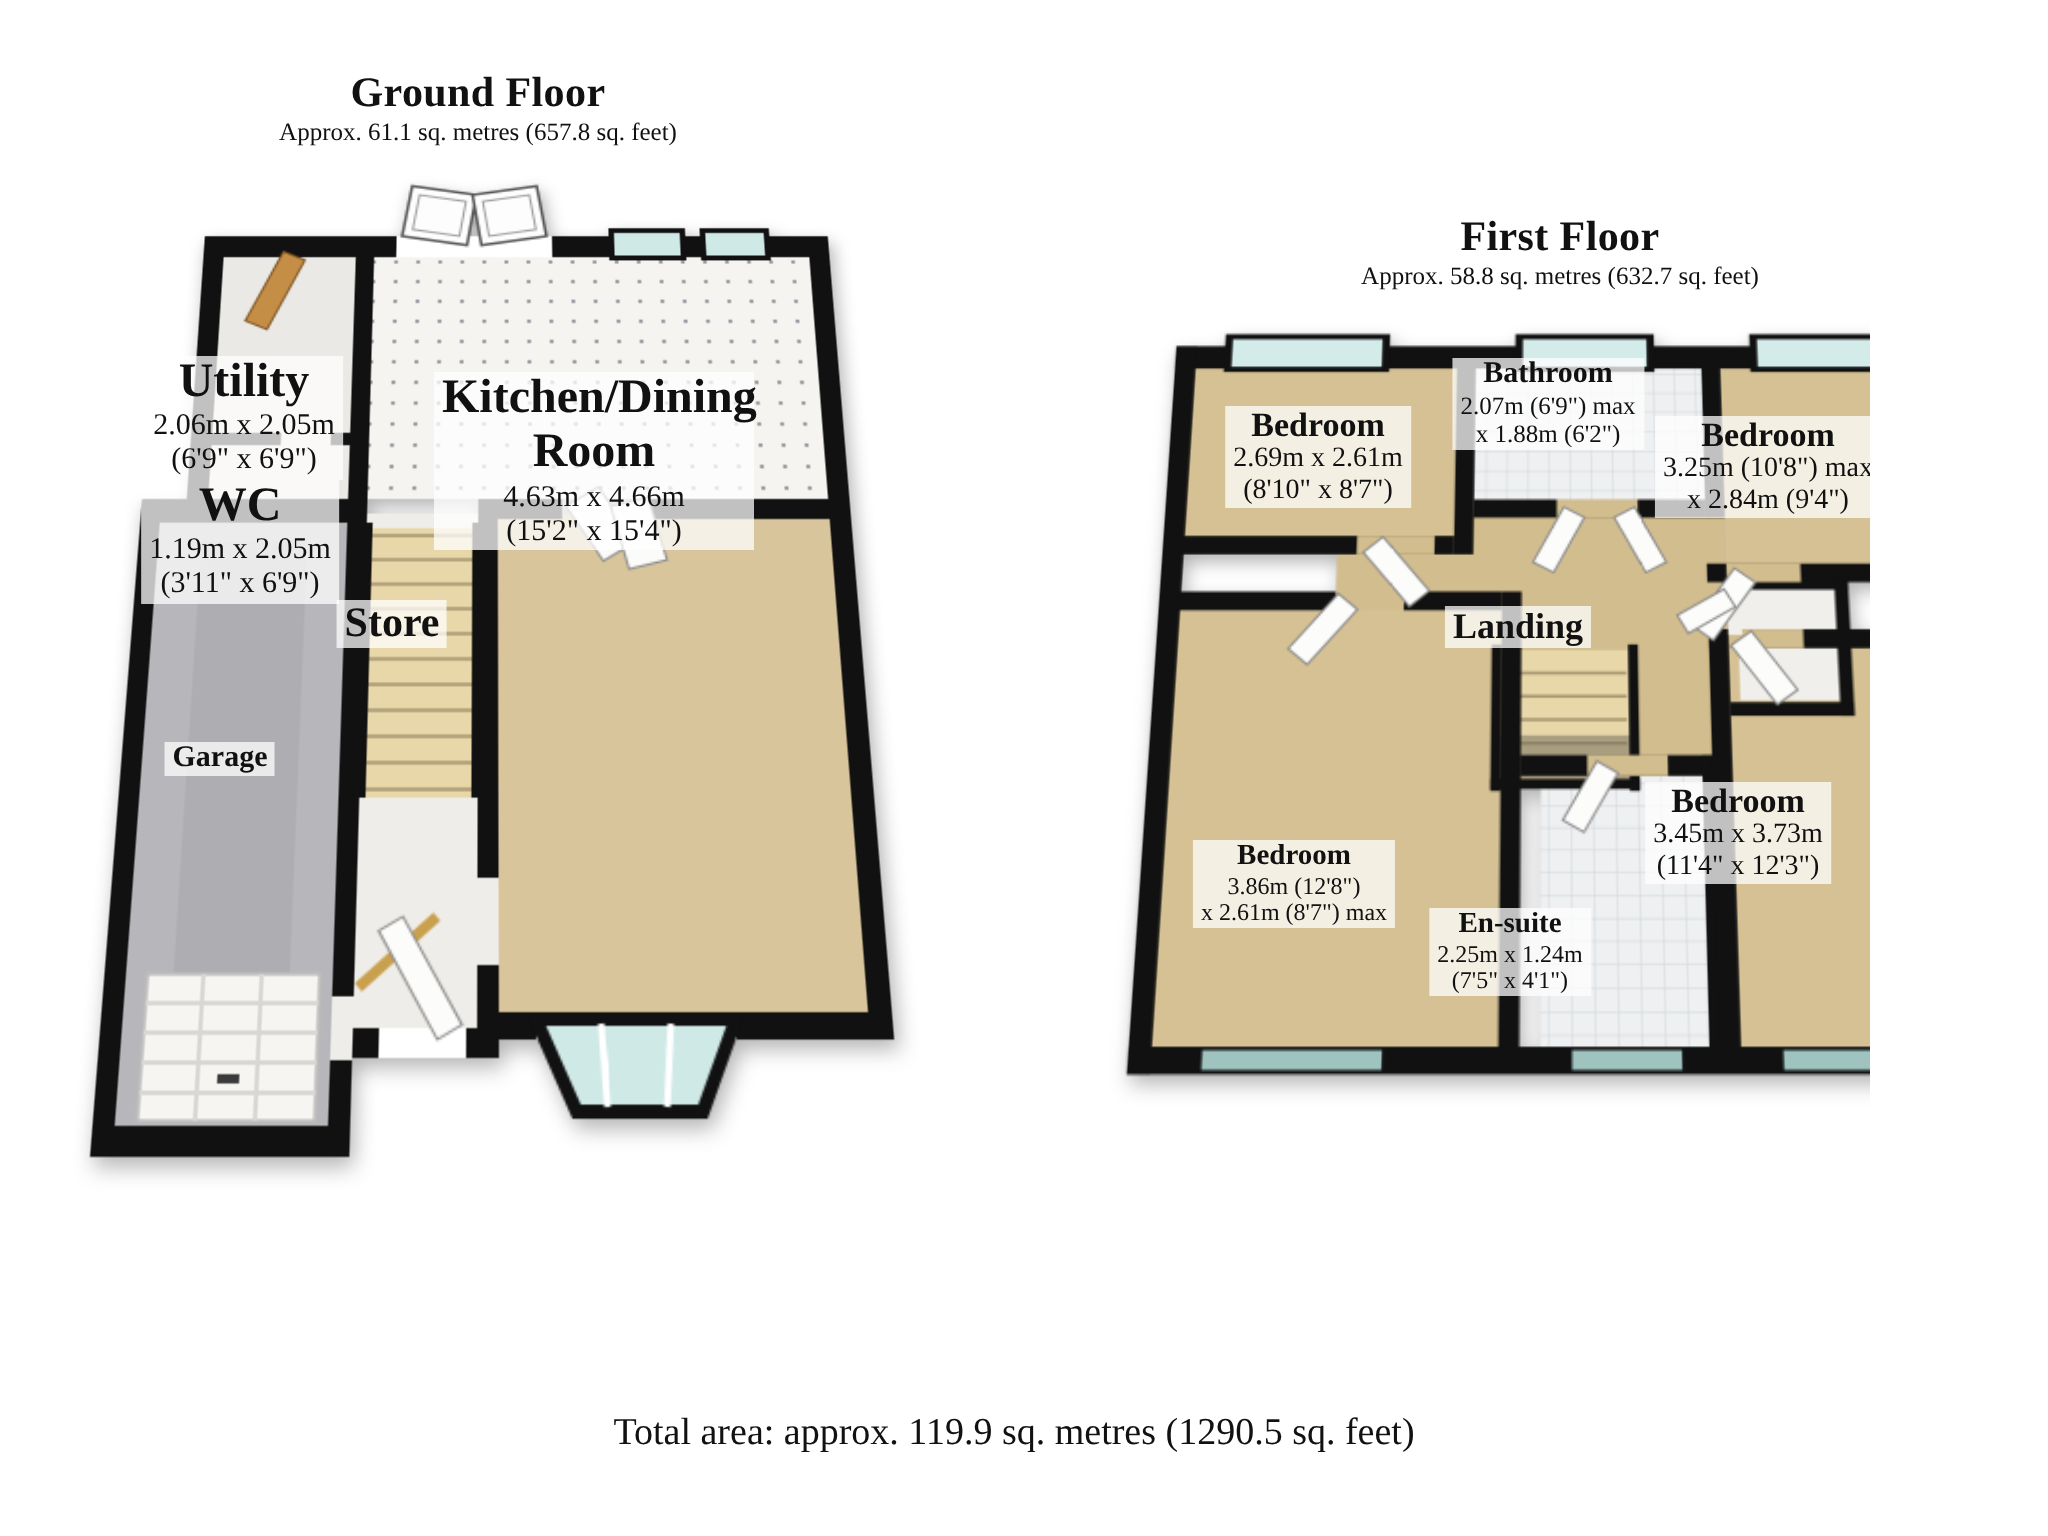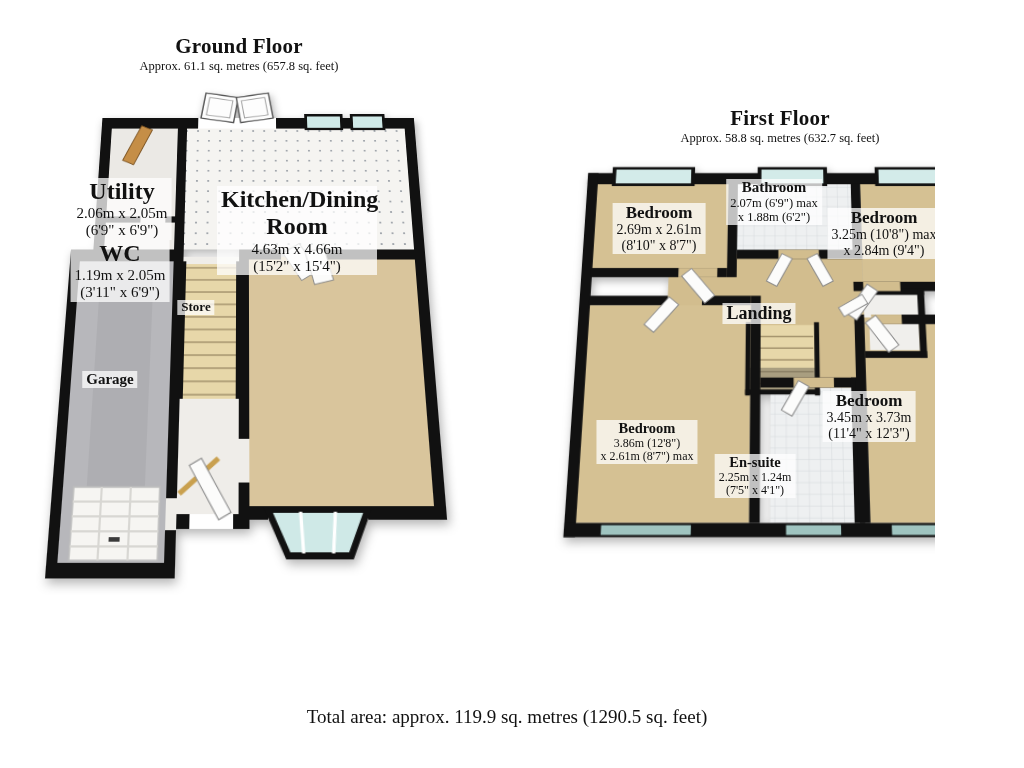--- a/index.html
+++ b/index.html
@@ -16,21 +16,21 @@
   .ftitle{position:absolute;transform:translateX(-50%);text-align:center;white-space:nowrap;}
   .t1{display:block;font-size:21px;font-weight:bold;letter-spacing:.2px;}
   .t2{display:block;font-size:12.5px;margin-top:0;}
   
   .rlabel{position:absolute;transform:translateX(-50%);text-align:center;line-height:1.14;white-space:nowrap;z-index:5;}
   .rname{display:block;font-weight:bold;background:rgba(255,255,255,.74);padding:0 4px;}
   .rdim{display:block;background:rgba(255,255,255,.74);padding:0 4px;}
   .wrap .rname{white-space:normal;}
   .w150 .rname{max-width:152px;}
   .w84 .rname{max-width:84px;}
-  .fs20{font-size:24px;} .fs19{font-size:13px;} .fs18{font-size:18px;margin-left:32px;}
+  .fs20{font-size:24px;} .fs19{font-size:21px;} .fs18{font-size:18px;margin-left:32px;}
   .fs17{font-size:17px;} .fs15{font-size:15px;} .fs15b{font-size:15px;}
   .fs145{font-size:14.5px;} .fs14{font-size:14px;} .fs125{font-size:12.5px;} .fs12{font-size:12px;}
   .total{position:absolute;transform:translateX(-50%);font-size:19px;white-space:nowrap;}
 </style>
 </head>
 <body>
 
 <div class="stage">
 
   <div class="plan plan-ground">

